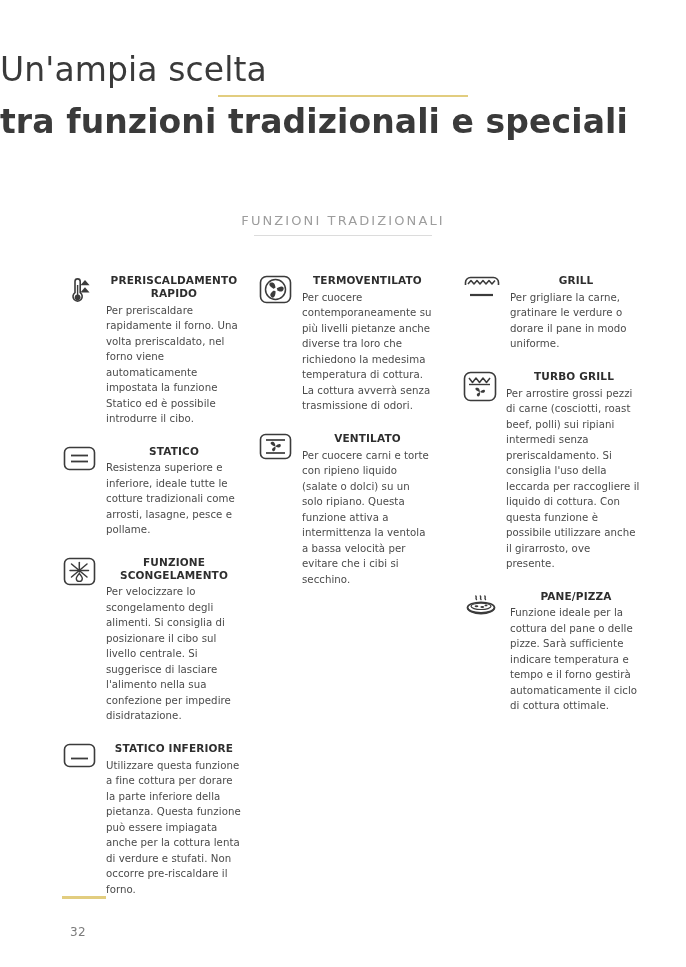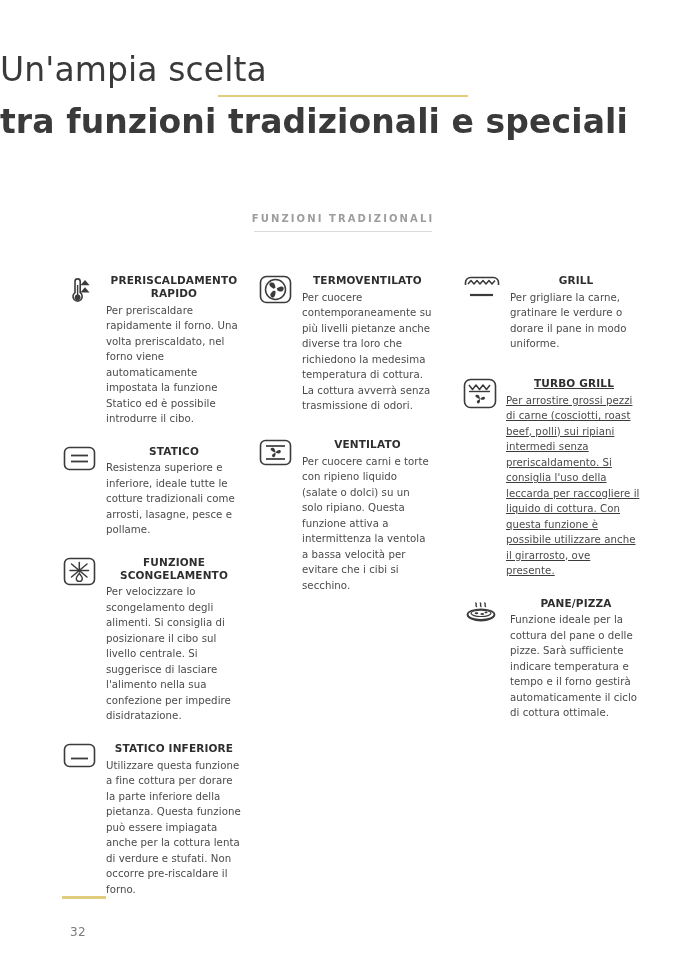--- a/index.html
+++ b/index.html
@@ -27,22 +27,22 @@
   .title-line2{
     font-size:33px;font-weight:700;color:#3a3a3a;
     letter-spacing:.1px;line-height:1.15;
   }
 
   
   .section-head{
     margin-top:72px;text-align:center;
   }
   .section-head-label{
-    font-size:10px;letter-spacing:2.1px;color:#9d9d9d;
-    font-weight:700;text-transform:uppercase;
+    font-size:13px;letter-spacing:2.1px;color:#9d9d9d;
+    font-weight:400;text-transform:uppercase;
   }
   .section-head-rule{
     width:178px;height:1px;background:#dcdcdc;
     margin:7px auto 0 auto;
   }
 
   
   .columns{
     position:absolute;top:272px;left:0;width:686px;
   }
@@ -177,21 +177,21 @@
             <path d="M17.5 15.5c-4.3 2.6 -6.4 4.7 -4.4 7.3 1.7 2.1 5.1 .5 4.4-7.3z" fill="#3b3b3b"></path>
             <circle cx="17.5" cy="15.5" r="1.7" fill="#ffffff"></circle>
           </svg>
         </div>
         <div class="entry-body">
           <div class="entry-title">TERMOVENTILATO</div>
           <div class="entry-text">Per cuocere contemporaneamente su più livelli pietanze anche diverse tra loro che richiedono la medesima temperatura di cottura. La cottura avverrà senza trasmissione di odori.</div>
         </div>
       </div>
 
-      <div class="entry" style="margin-top:24px;">
+      <div class="entry" style="margin-top:18px;">
         <div class="entry-icon">
           <svg width="36" height="30" viewBox="0 0 36 30">
             <rect x="2.5" y="2.5" width="30" height="24" rx="5" ry="5" fill="none" stroke="#3b3b3b" stroke-width="1.6"></rect>
             <line x1="8" y1="8" x2="27" y2="8" stroke="#3b3b3b" stroke-width="1.7"></line>
             <line x1="8" y1="21" x2="27" y2="21" stroke="#3b3b3b" stroke-width="1.7"></line>
             <path d="M17.5 14.5c-.4-3.6 -1.6-5.2 -3.9-4.5 -1.9 .6 -1.4 3.1 3.9 4.5z" fill="#3b3b3b"></path>
             <path d="M17.5 14.5c3.1 1.4 5.1 1.3 5.3-1 .2-1.9 -2.4-2.4 -5.3 1z" fill="#3b3b3b"></path>
             <path d="M17.5 14.5c-2.9 1.3 -4.3 2.5 -3 4.2 1.1 1.4 3.6 .1 3-4.2z" fill="#3b3b3b"></path>
           </svg>
         </div>
@@ -212,21 +212,21 @@
             <polyline points="6,10 9,6.5 12,10 15,6.5 18,10 21,6.5 24,10 27,6.5 30,10 33,6.5" fill="none" stroke="#3b3b3b" stroke-width="1.5" stroke-linejoin="round"></polyline>
             <line x1="8" y1="21" x2="31" y2="21" stroke="#3b3b3b" stroke-width="2.2"></line>
           </svg>
         </div>
         <div class="entry-body" style="margin-left:48px;">
           <div class="entry-title">GRILL</div>
           <div class="entry-text">Per grigliare la carne, gratinare le verdure o dorare il pane in modo uniforme.</div>
         </div>
       </div>
 
-      <div class="entry" style="margin-top:25px;text-decoration:underline;">
+      <div class="entry" style="margin-top:18px;">
         <div class="entry-icon">
           <svg width="40" height="34" viewBox="0 0 40 34">
             <rect x="2.5" y="2.5" width="31" height="28" rx="6" ry="6" fill="none" stroke="#3b3b3b" stroke-width="1.6"></rect>
             <polyline points="7,8 10.5,12.5 14,8 17.5,12.5 21,8 24.5,12.5 28,8" fill="none" stroke="#3b3b3b" stroke-width="1.5" stroke-linejoin="round"></polyline>
             <line x1="7" y1="14.5" x2="28" y2="14.5" stroke="#3b3b3b" stroke-width="1.4"></line>
             <path d="M18 22c-.4-3.4 -1.5-4.9 -3.7-4.2 -1.8 .6 -1.3 2.9 3.7 4.2z" fill="#3b3b3b"></path>
             <path d="M18 22c2.9 1.3 4.8 1.2 5-.9 .2-1.8 -2.3-2.3 -5 .9z" fill="#3b3b3b"></path>
             <path d="M18 22c-2.7 1.2 -4 2.4 -2.8 4 1 1.3 3.4 .1 2.8-4z" fill="#3b3b3b"></path>
           </svg>
         </div>

